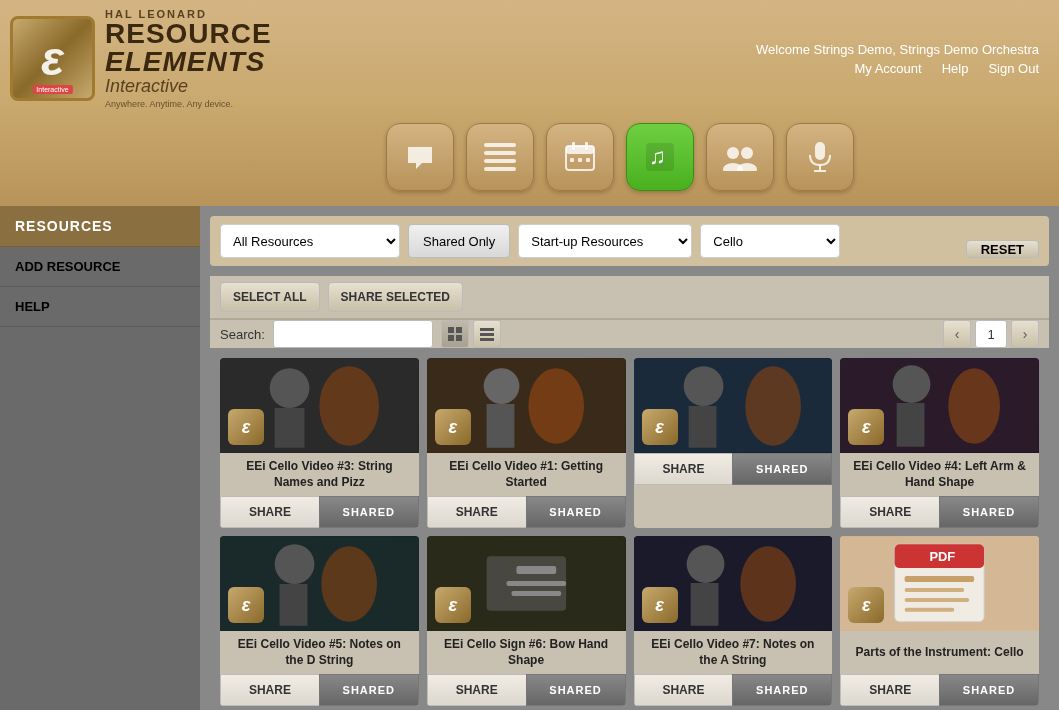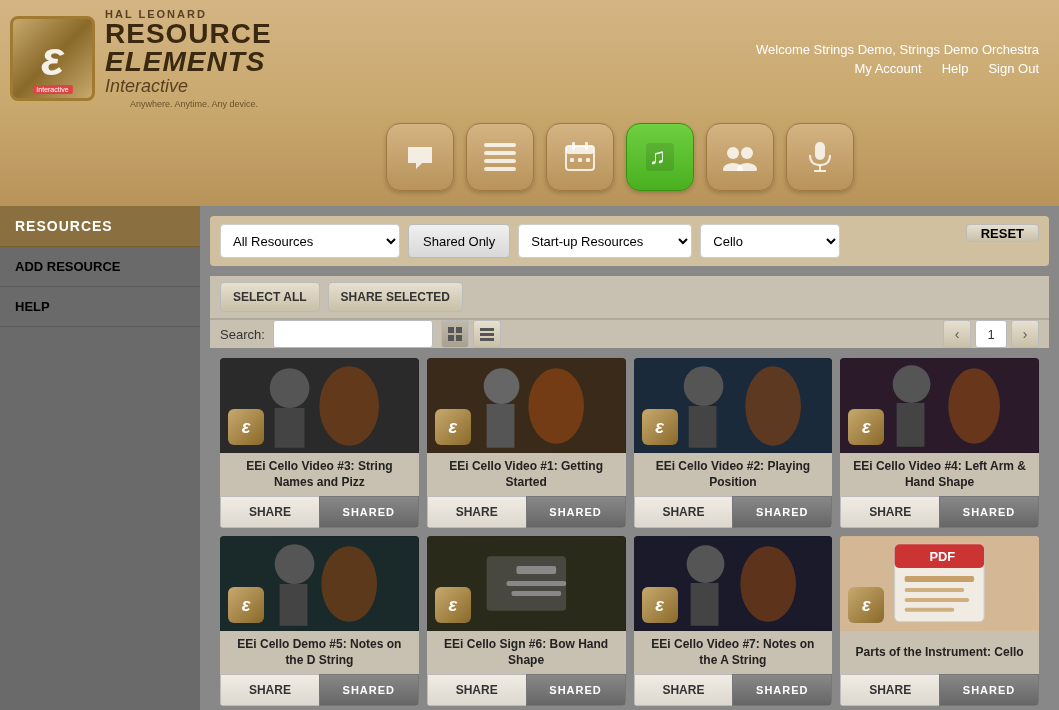--- a/index.html
+++ b/index.html
@@ -101,21 +101,20 @@
     }
     .logo-interactive-text {
       color: #5a4020;
       font-size: 18px;
       font-style: italic;
     }
     .logo-tagline {
       color: #6a5030;
       font-size: 9px;
       margin-top: 2px;
-      margin-left: 25px;
     }
 
     
     .nav-icons {
       display: flex;
       justify-content: center;
       gap: 12px;
       padding: 10px 0 15px 0;
       margin-left: 180px;
     }
@@ -171,21 +170,21 @@
     
     .content-area {
       flex: 1;
       background: #888;
       padding: 10px;
     }
 
     
     .filter-bar {
       display: flex;
-      align-items: flex-start;
+      align-items: flex-end;
       gap: 8px;
       margin-bottom: 10px;
       background: #d0c0a0;
       padding: 8px 10px;
       border-radius: 4px;
     }
     .filter-select {
       height: 34px;
       border-radius: 4px;
       border: 1px solid #ccc;
@@ -614,21 +613,20 @@
       <div class="resource-card">
         <div class="resource-thumbnail thumb-3">
           <svg width="100%" height="95" viewBox="0 0 200 95">
               <rect width="200" height="95" fill="#1a2a3a"></rect>
               <ellipse cx="140" cy="48" rx="28" ry="40" fill="#8B4513" opacity="0.6"></ellipse>
               <circle cx="70" cy="28" r="20" fill="#555"></circle>
               <rect x="55" y="48" width="28" height="42" fill="#444"></rect>
             </svg>
           <div class="thumbnail-overlay">ε</div>
         </div>
-        <div class="resource-title">EEi Cello Video #2: Playing Position</div>
         <div class="resource-actions">
           <button class="share-btn">SHARE</button>
           <div class="shared-badge">SHARED</div>
         </div>
       </div>
 
       <div class="resource-card">
         <div class="resource-thumbnail thumb-4">
           <svg width="100%" height="95" viewBox="0 0 200 95">
               <rect width="200" height="95" fill="#2a1a2a"></rect>
@@ -648,21 +646,21 @@
       <div class="resource-card">
         <div class="resource-thumbnail thumb-5">
           <svg width="100%" height="95" viewBox="0 0 200 95">
               <rect width="200" height="95" fill="#1a2a2a"></rect>
               <ellipse cx="130" cy="48" rx="28" ry="38" fill="#8B4513" opacity="0.6"></ellipse>
               <circle cx="75" cy="28" r="20" fill="#555"></circle>
               <rect x="60" y="48" width="28" height="42" fill="#444"></rect>
             </svg>
           <div class="thumbnail-overlay">ε</div>
         </div>
-        <div class="resource-title">EEi Cello Demo #5: Notes on the D String</div>
+        <div class="resource-title">EEi Cello Video #5: Notes on the D String</div>
         <div class="resource-actions">
           <button class="share-btn">SHARE</button>
           <div class="shared-badge">SHARED</div>
         </div>
       </div>
 
       <div class="resource-card">
         <div class="resource-thumbnail thumb-6">
           <svg width="100%" height="95" viewBox="0 0 200 95">
               <rect width="200" height="95" fill="#2a2a1a"></rect>

